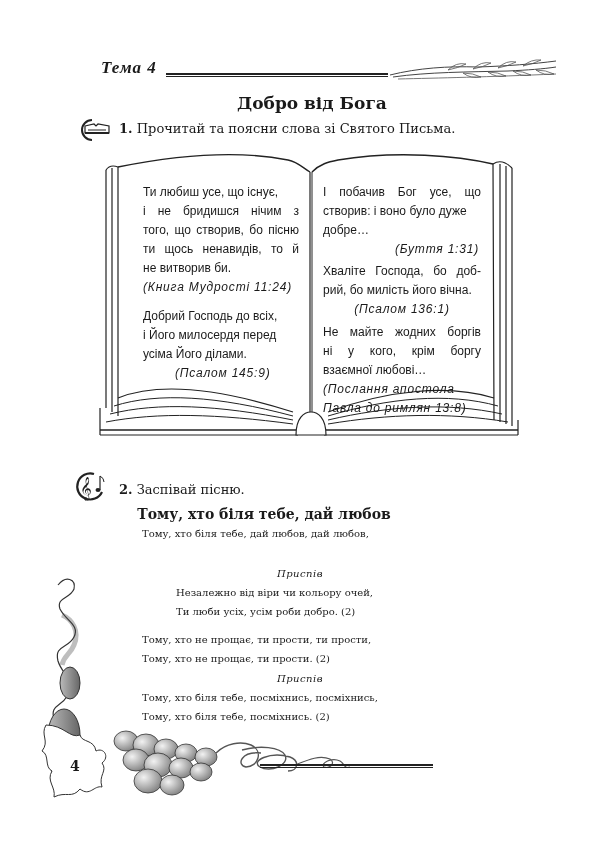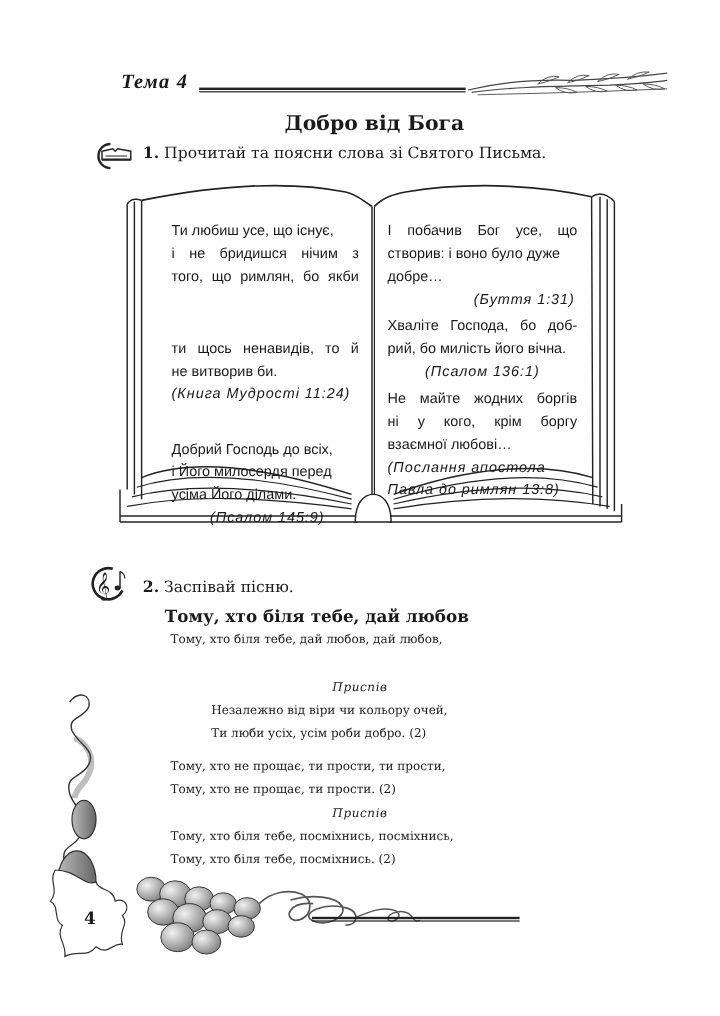--- a/index.html
+++ b/index.html
@@ -84,26 +84,26 @@
   <path d="M226,285 L420,285" stroke="#222" fill="none" stroke-width="1.2"></path>
   <path d="M420,270 L420,285" stroke="#222" stroke-width="1.2"></path>
 
   <path d="M198,285 C198,268 206,262 213,262 C220,262 228,268 228,285 Z" stroke="#222" fill="#fff" stroke-width="1.2"></path>
 </svg>
 
 <div class="abs book-text" style="left:143px;top:183px;width:156px;">
   <div style="text-align:justify;">
     <div>Ти любиш усе, що існує,</div>
     <div style="text-align-last:justify;">і не бридишся нічим з</div>
-    <div style="text-align-last:justify;">того, що римлян, бо якби</div>
-    <div style="text-align-last:justify;margin-top:41px;">ти щось ненавидів, то й</div>
+    <div style="text-align-last:justify;">того, що створив, бо пісню</div>
+    <div style="text-align-last:justify;">ти щось ненавидів, то й</div>
     <div>не витворив би.</div>
     <div class="cite">(Книга Мудрості 11:24)</div>
   </div>
-  <div style="margin-top:27px;">
+  <div style="margin-top:10px;">
     <div>Добрий Господь до всіх,</div>
     <div>і Його милосердя перед</div>
     <div>усіма Його ділами.</div>
     <div class="cite" style="padding-left:32px;">(Псалом 145:9)</div>
   </div>
 </div>
 
 <div class="abs book-text" style="left:323px;top:183px;width:158px;">
   <div>
     <div style="text-align:justify;text-align-last:justify;">І побачив Бог усе, що</div>

